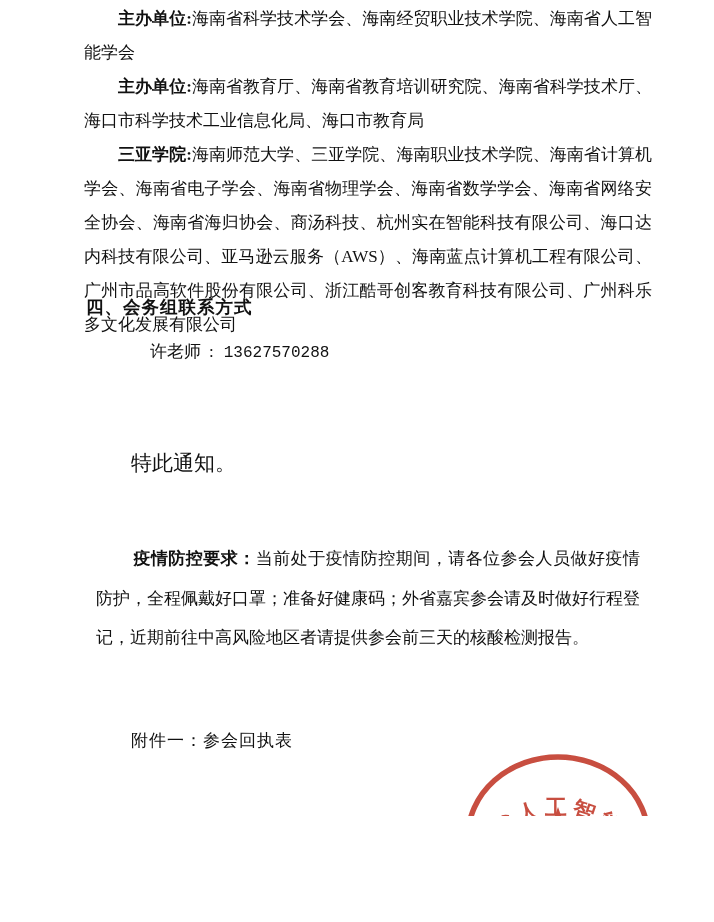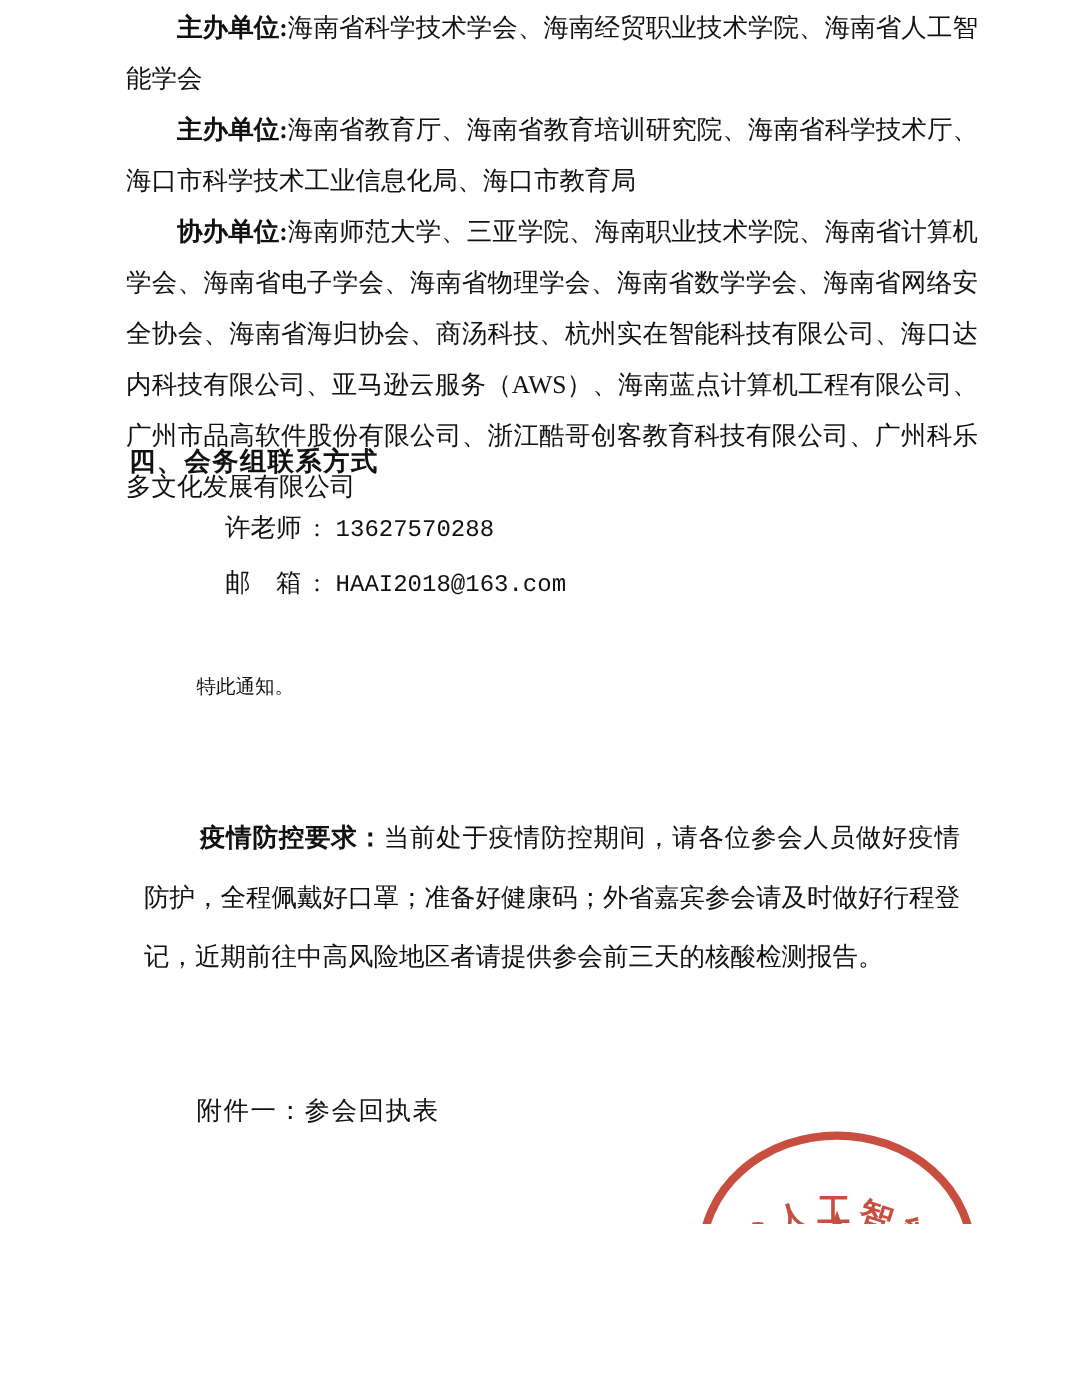--- a/index.html
+++ b/index.html
@@ -20,21 +20,21 @@
   .heading{
     position:absolute;top:295px;left:86px;
     font-size:17.5px;font-weight:bold;letter-spacing:1px;
   }
   .contacts{
     position:absolute;top:334px;left:150px;
     font-size:17px;line-height:35px;
   }
   .contact-row .colon{margin:0 10px 0 8px;}
   .mono{font-family:"Liberation Mono","DejaVu Sans Mono",monospace;font-size:16px;text-align:center;}
-  .notice{position:absolute;top:449px;left:131px;font-size:13px;}
+  .notice{position:absolute;top:449px;left:131px;font-size:21px;}
   .epidemic{
     position:absolute;top:527px;left:84px;right:62px;
     font-size:17px;line-height:39.5px;text-align:justify;text-indent:2.2em;margin:12px;
   }
   .attachment{position:absolute;top:729px;left:131px;font-size:17px;letter-spacing:1px;text-align:center;}
   .sig-org{position:absolute;top:835px;left:444px;font-size:18px;letter-spacing:4px;white-space:nowrap;}
   .sig-date{position:absolute;top:873px;left:403px;font-size:14px;letter-spacing:3px;white-space:nowrap;}
   .seal{
     position:absolute;left:460px;top:752px;width:196px;height:170px;
     mix-blend-mode:multiply;opacity:.9;pointer-events:none;
@@ -42,28 +42,27 @@
   .seal svg{display:block;width:100%;height:100%;}
 </style>
 </head>
 <body>
 
 <div class="page">
 
   <div class="organizers">
     <p><span class="lbl">主办单位:</span><span>海南省科学技术学会、海南经贸职业技术学院、海南省人工智能学会</span></p>
     <p><span class="lbl">主办单位:</span><span>海南省教育厅、海南省教育培训研究院、海南省科学技术厅、海口市科学技术工业信息化局、海口市教育局</span></p>
-    <p><span class="lbl">协办单位:</span><span>海南师范大学、三亚学院、海南职业技术学院、海南省计算机学会、海南省电子学会、海南省物理学会、海南省数学学会、海南省网络安全协会、海南省海归协会、商汤科技、杭州实在智能科技有限公司、海口达内科技有限公司、亚马逊云服务（AWS）、海南蓝点计算机工程有限公司、广州市品高软件股份有限公司、浙江酷哥创客教育科技有限公司、广州科乐多文化发展有限公司</span></p>
+    <p><span class="lbl">三亚学院:</span><span>海南师范大学、三亚学院、海南职业技术学院、海南省计算机学会、海南省电子学会、海南省物理学会、海南省数学学会、海南省网络安全协会、海南省海归协会、商汤科技、杭州实在智能科技有限公司、海口达内科技有限公司、亚马逊云服务（AWS）、海南蓝点计算机工程有限公司、广州市品高软件股份有限公司、浙江酷哥创客教育科技有限公司、广州科乐多文化发展有限公司</span></p>
   </div>
 
   <div class="heading">四、会务组联系方式</div>
 
   <div class="contacts">
     <div class="contact-row"><span>许老师</span><span class="colon">:</span><span class="mono">13627570288</span></div>
-    <div class="contact-row"><span>邮　箱</span><span class="colon">:</span><span class="mono">HAAI2018@163.com</span></div>
   </div>
 
   <div class="notice">特此通知。</div>
 
   <p class="epidemic"><span class="lbl">疫情防控要求：</span><span>当前处于疫情防控期间，请各位参会人员做好疫情防护，全程佩戴好口罩；准备好健康码；外省嘉宾参会请及时做好行程登记，近期前往中高风险地区者请提供参会前三天的核酸检测报告。</span></p>
 
   <div class="attachment">附件一：参会回执表</div>
 
   <div class="sig-org">海南省人工智能学会</div>
   <div class="sig-date">二〇二〇年十二月十五日</div>

